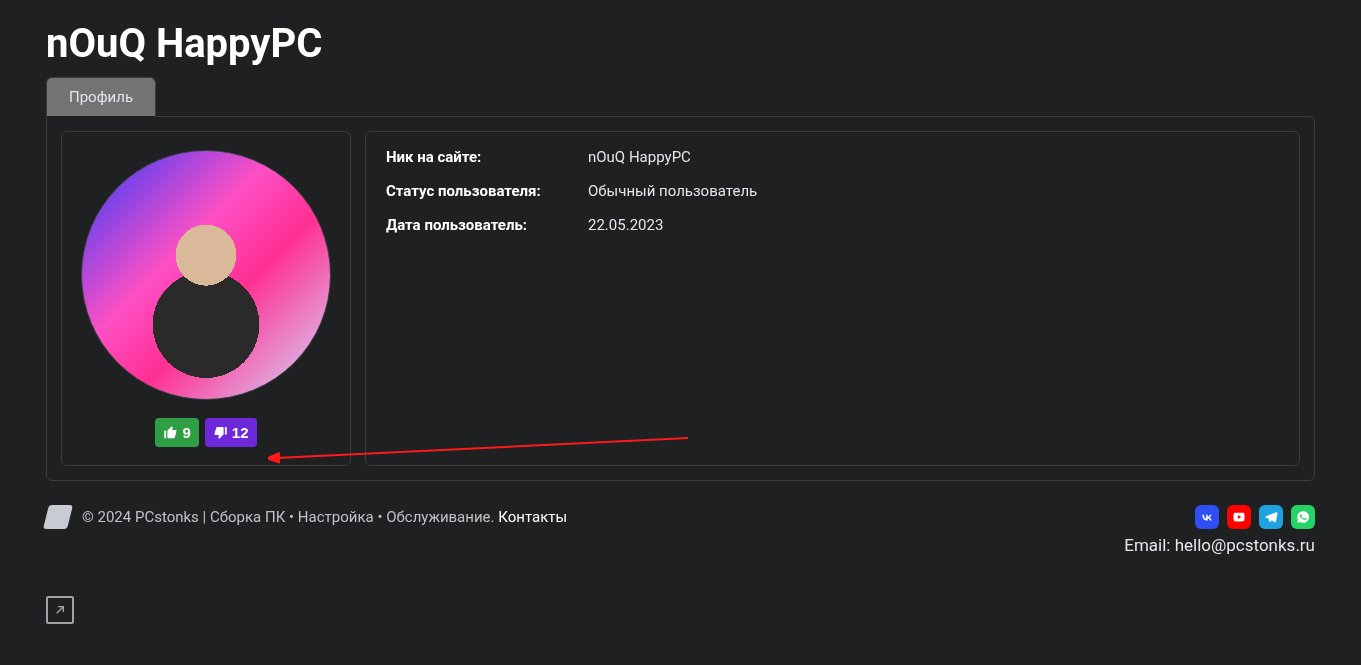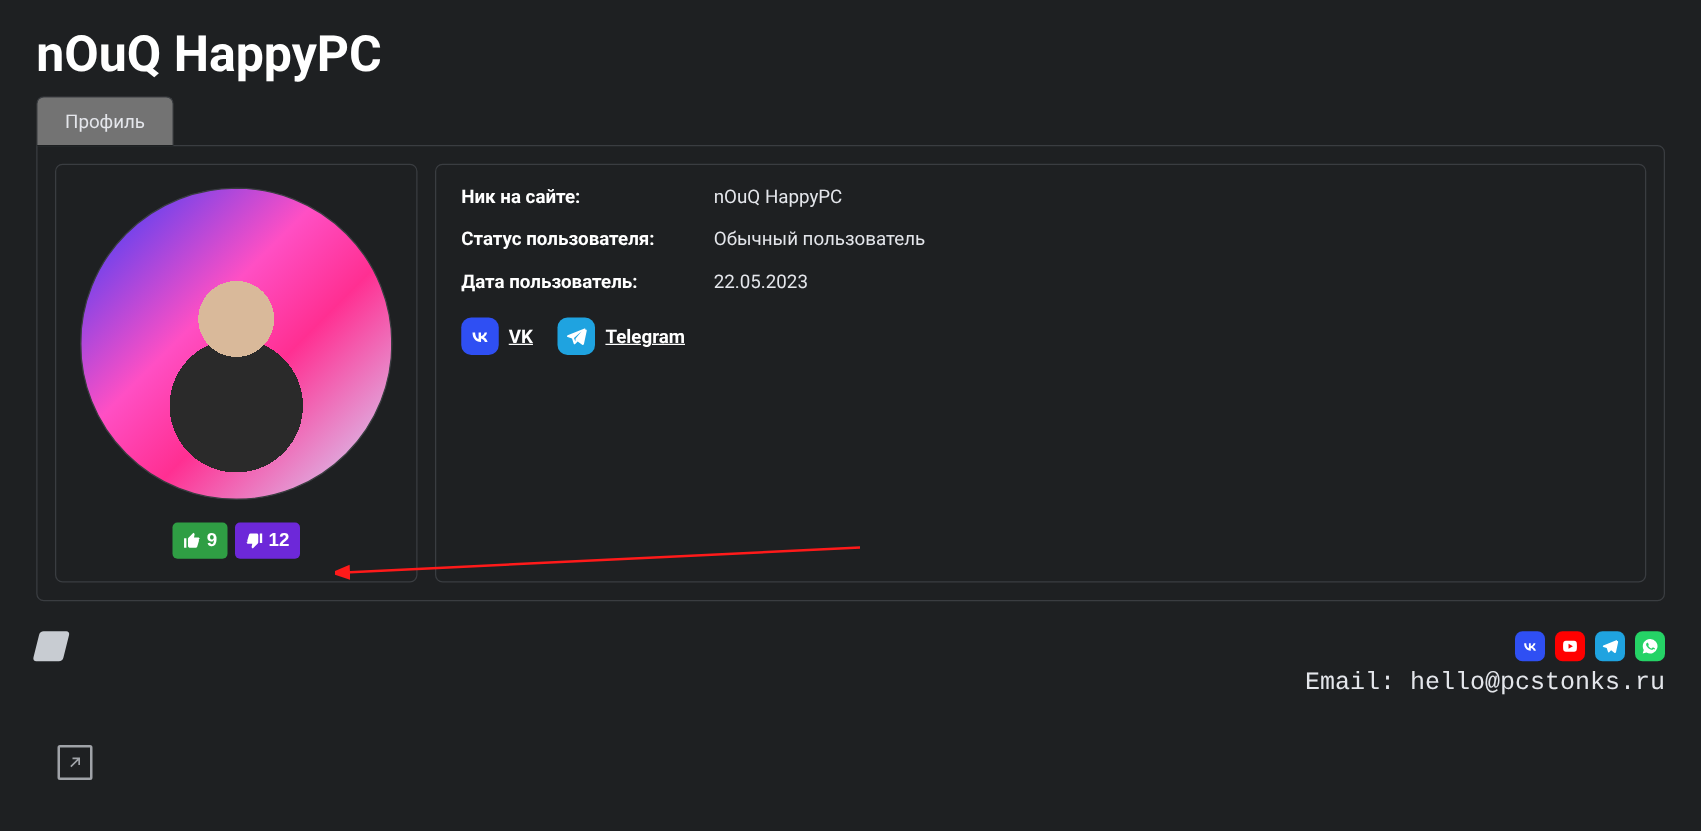--- a/index.html
+++ b/index.html
@@ -5,21 +5,21 @@
   *{box-sizing:border-box;margin:0;padding:0}
   body{
     background:#1e2022;
     color:#e4e6eb;
     font-family:"Segoe UI",Roboto,Arial,sans-serif;
     font-size:15px;
     width:1361px;
     min-height:665px;
     position:relative;
   }
-  .page{padding:0 29px;}
+  .page{padding:0 46px;}
   h1.username{
     font-size:40px;
     font-weight:700;
     color:#fff;
     margin:20px 0 10px 0;
   }
   
   .tabs{
     display:flex;
     padding:0;
@@ -105,21 +105,21 @@
   .footer-logo{
     width:24px;height:24px;background:#c8ccd2;border-radius:3px;
     position:relative;transform:skewX(-14deg);
   }
   .footer-left a{color:#fff;}
   .footer-right{text-align:right;}
   .social-icons{display:flex;gap:8px;justify-content:flex-end;margin-bottom:6px;}
   .ci{width:24px;height:24px;border-radius:6px;display:flex;align-items:center;justify-content:center;}
   .ci-vk{background:#2f4ff3}.ci-yt{background:#ff0000}.ci-tg{background:#1fa3e0}.ci-wa{background:#25d366}
   .ci svg{width:14px;height:14px;fill:#fff}
-  .footer-right .email{color:#e4e6eb;font-size:20px;font-family:Liberation Mono, monospace;}
+  .footer-right .email{color:#e4e6eb;font-size:17px;}
   .corner-icon{
     position:absolute;left:46px;top:596px;
     width:28px;height:28px;border:2px solid #a0a3a8;border-radius:2px;
     display:flex;align-items:center;justify-content:center;
   }
   .corner-icon svg{width:16px;height:16px;stroke:#a0a3a8;fill:none;stroke-width:2}
   
   .arrow-annot{position:absolute;left:268px;top:432px;pointer-events:none;}
 </style>
 </head>
@@ -159,45 +159,31 @@
           <div class="info-value">nOuQ HappyPC</div>
         </div>
         <div class="info-row">
           <div class="info-label">Статус пользователя:</div>
           <div class="info-value">Обычный пользователь</div>
         </div>
         <div class="info-row">
           <div class="info-label">Дата пользователь:</div>
           <div class="info-value">22.05.2023</div>
         </div>
-        <div class="social-row">
-          <a class="social-btn">
-            <span class="icon-box icon-vk">
-              <svg viewBox="0 0 24 24">
-                  <path d="M12.8 18c-5.5 0-8.7-3.8-8.8-10h2.8c.1 4.6 2.1 6.5 3.7 6.9V8h2.6v4c1.6-.2 3.2-1.9 3.8-4h2.6c-.4 2.5-2.2 4.3-3.5 5 1.3.6 3.4 2.2 4.1 5h-2.9c-.6-1.9-2.1-3.4-4.1-3.7V18h-.3z"></path>
-                </svg>
-            </span>
-            <span>VK</span>
-          </a>
-          <a class="social-btn" style="margin-left:10px">
-            <span class="icon-box icon-tg">
-              <svg viewBox="0 0 24 24">
-                  <path d="M21.5 3.5 2.8 11c-.9.4-.9 1.6 0 1.9l4.7 1.5 1.8 5.6c.2.7 1.1.9 1.6.3l2.6-2.7 4.8 3.5c.7.5 1.7.1 1.9-.8l3-14.1c.2-.9-.7-1.7-1.7-1.3zM9.6 13.9l8.1-7.2-6.4 7.8-.3 3-1.4-3.6z"></path>
-                </svg>
-            </span>
-            <span>Telegram</span>
-          </a>
-        </div>
       </div>
     </div>
   </div>
 
   <div class="footer">
     <div class="footer-left">
       <div class="footer-logo"></div>
+      <div>
+        <span>© 2024 PCstonks | Сборка ПК • Настройка • Обслуживание.</span>
+        <a>Контакты</a>
+      </div>
     </div>
     <div class="footer-right">
       <div class="social-icons">
         <a class="ci ci-vk">
             <svg viewBox="0 0 24 24">
               <path d="M12.8 18c-5.5 0-8.7-3.8-8.8-10h2.8c.1 4.6 2.1 6.5 3.7 6.9V8h2.6v4c1.6-.2 3.2-1.9 3.8-4h2.6c-.4 2.5-2.2 4.3-3.5 5 1.3.6 3.4 2.2 4.1 5h-2.9c-.6-1.9-2.1-3.4-4.1-3.7V18h-.3z"></path>
             </svg>
           </a>
         <a class="ci ci-yt">
             <svg viewBox="0 0 24 24">

